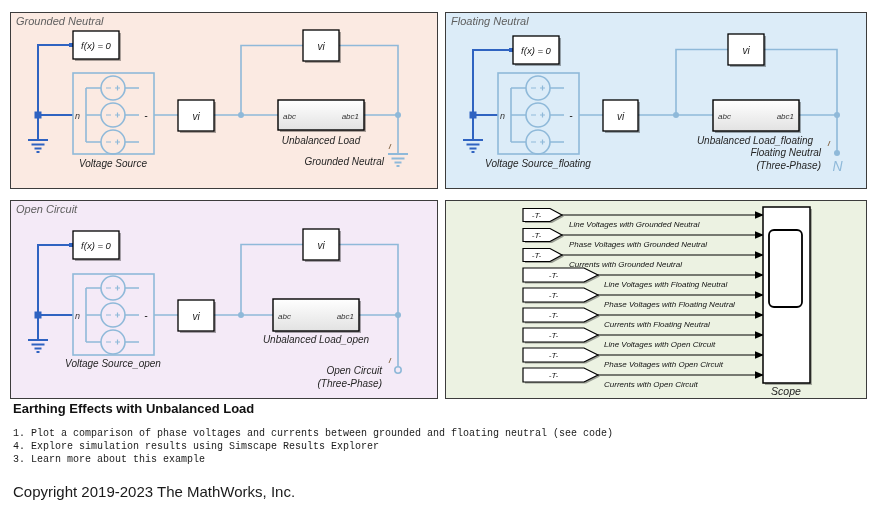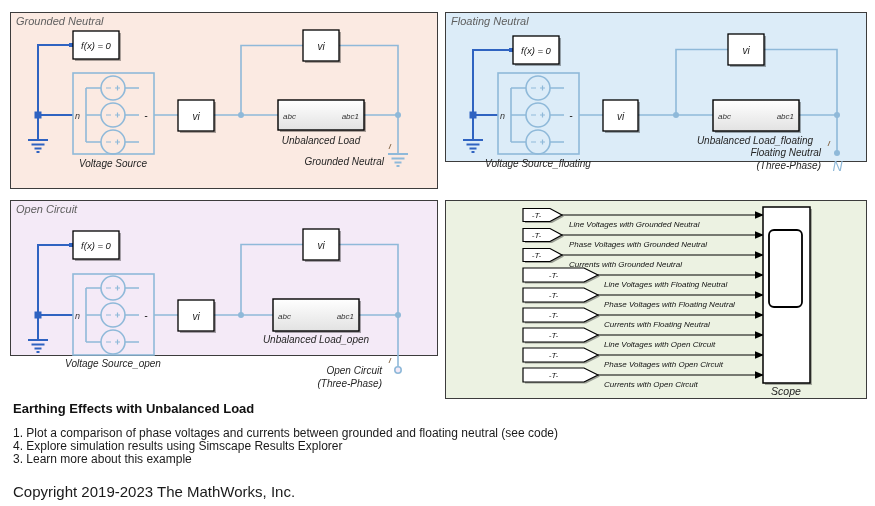--- a/index.html
+++ b/index.html
@@ -3,22 +3,22 @@
 <meta charset="utf-8">
 <style>
   html,body{margin:0;padding:0;}
   body{
     width:875px;height:506px;background:#ffffff;
     font-family:"Liberation Sans",sans-serif;
     position:relative;overflow:hidden;
   }
   .panel{position:absolute;border:1px solid #3c3c3c;box-sizing:border-box;font-style:italic;}
   #panel-grounded{left:10px;top:12px;width:428px;height:177px;background:#fbeae2;}
-  #panel-floating{left:445px;top:12px;width:422px;height:150px;background:#dcecf8;}
-  #panel-open{left:10px;top:200px;width:428px;height:156px;background:#f4eaf7;}
+  #panel-floating{left:445px;top:12px;width:422px;height:177px;background:#dcecf8;}
+  #panel-open{left:10px;top:200px;width:428px;height:199px;background:#f4eaf7;}
   #panel-scope{left:445px;top:200px;width:422px;height:199px;background:#ecf2e2;}
   .panel-title{position:absolute;top:2px;left:5px;font-size:11px;color:#5f5f5f;}
   .panel svg{position:absolute;left:0;top:0;}
   svg text{font-family:"Liberation Sans",sans-serif;}
   .blk-shadow{fill:rgba(0,0,0,0.32);}
   .blk{fill:#ffffff;stroke:#000000;stroke-width:1.3;}
   .phase{stroke:#8fb9d9;stroke-width:1.6;fill:none;}
   .phase-thin{stroke:#8fb9d9;stroke-width:1.2;fill:none;}
   .neutral{stroke:#2f63c1;stroke-width:2;fill:none;}
   .dot{fill:#8fb9d9;}
@@ -27,21 +27,21 @@
   .blktext{font-size:10px;fill:#1a1a1a;}
   .tagbody{fill:#ffffff;stroke:#000000;stroke-width:1.2;}
   .tagshadow{fill:rgba(0,0,0,0.35);}
   .tagtext{font-size:8px;fill:#111111;}
   .sigline{stroke:#000000;stroke-width:1.1;fill:none;}
   .sigarrow{fill:#000000;}
   .siglabel{font-size:8px;fill:#111111;}
   .tick{stroke:#8a6d4f;stroke-width:1;fill:none;}
   .description{position:absolute;left:13px;top:401px;}
   .description h1{font-size:13px;margin:0 0 11px 0;color:#111111;}
-  .desc-item{font-size:12px;line-height:13px;color:#1a1a1a;cursor:pointer;}
+  .desc-item{font-size:10px;line-height:13px;color:#1a1a1a;cursor:pointer;font-family:Liberation Mono, monospace;}
   .copyright{margin-top:17px;font-size:15px;color:#1a1a1a;}
 </style>
 </head>
 <body>
 
 <div class="panel" id="panel-grounded">
   <div class="panel-title">Grounded Neutral</div>
   <svg width="426" height="175" viewBox="0 0 426 175">
     <defs>
       <linearGradient id="lg1" x1="0" y1="0" x2="0" y2="1">

